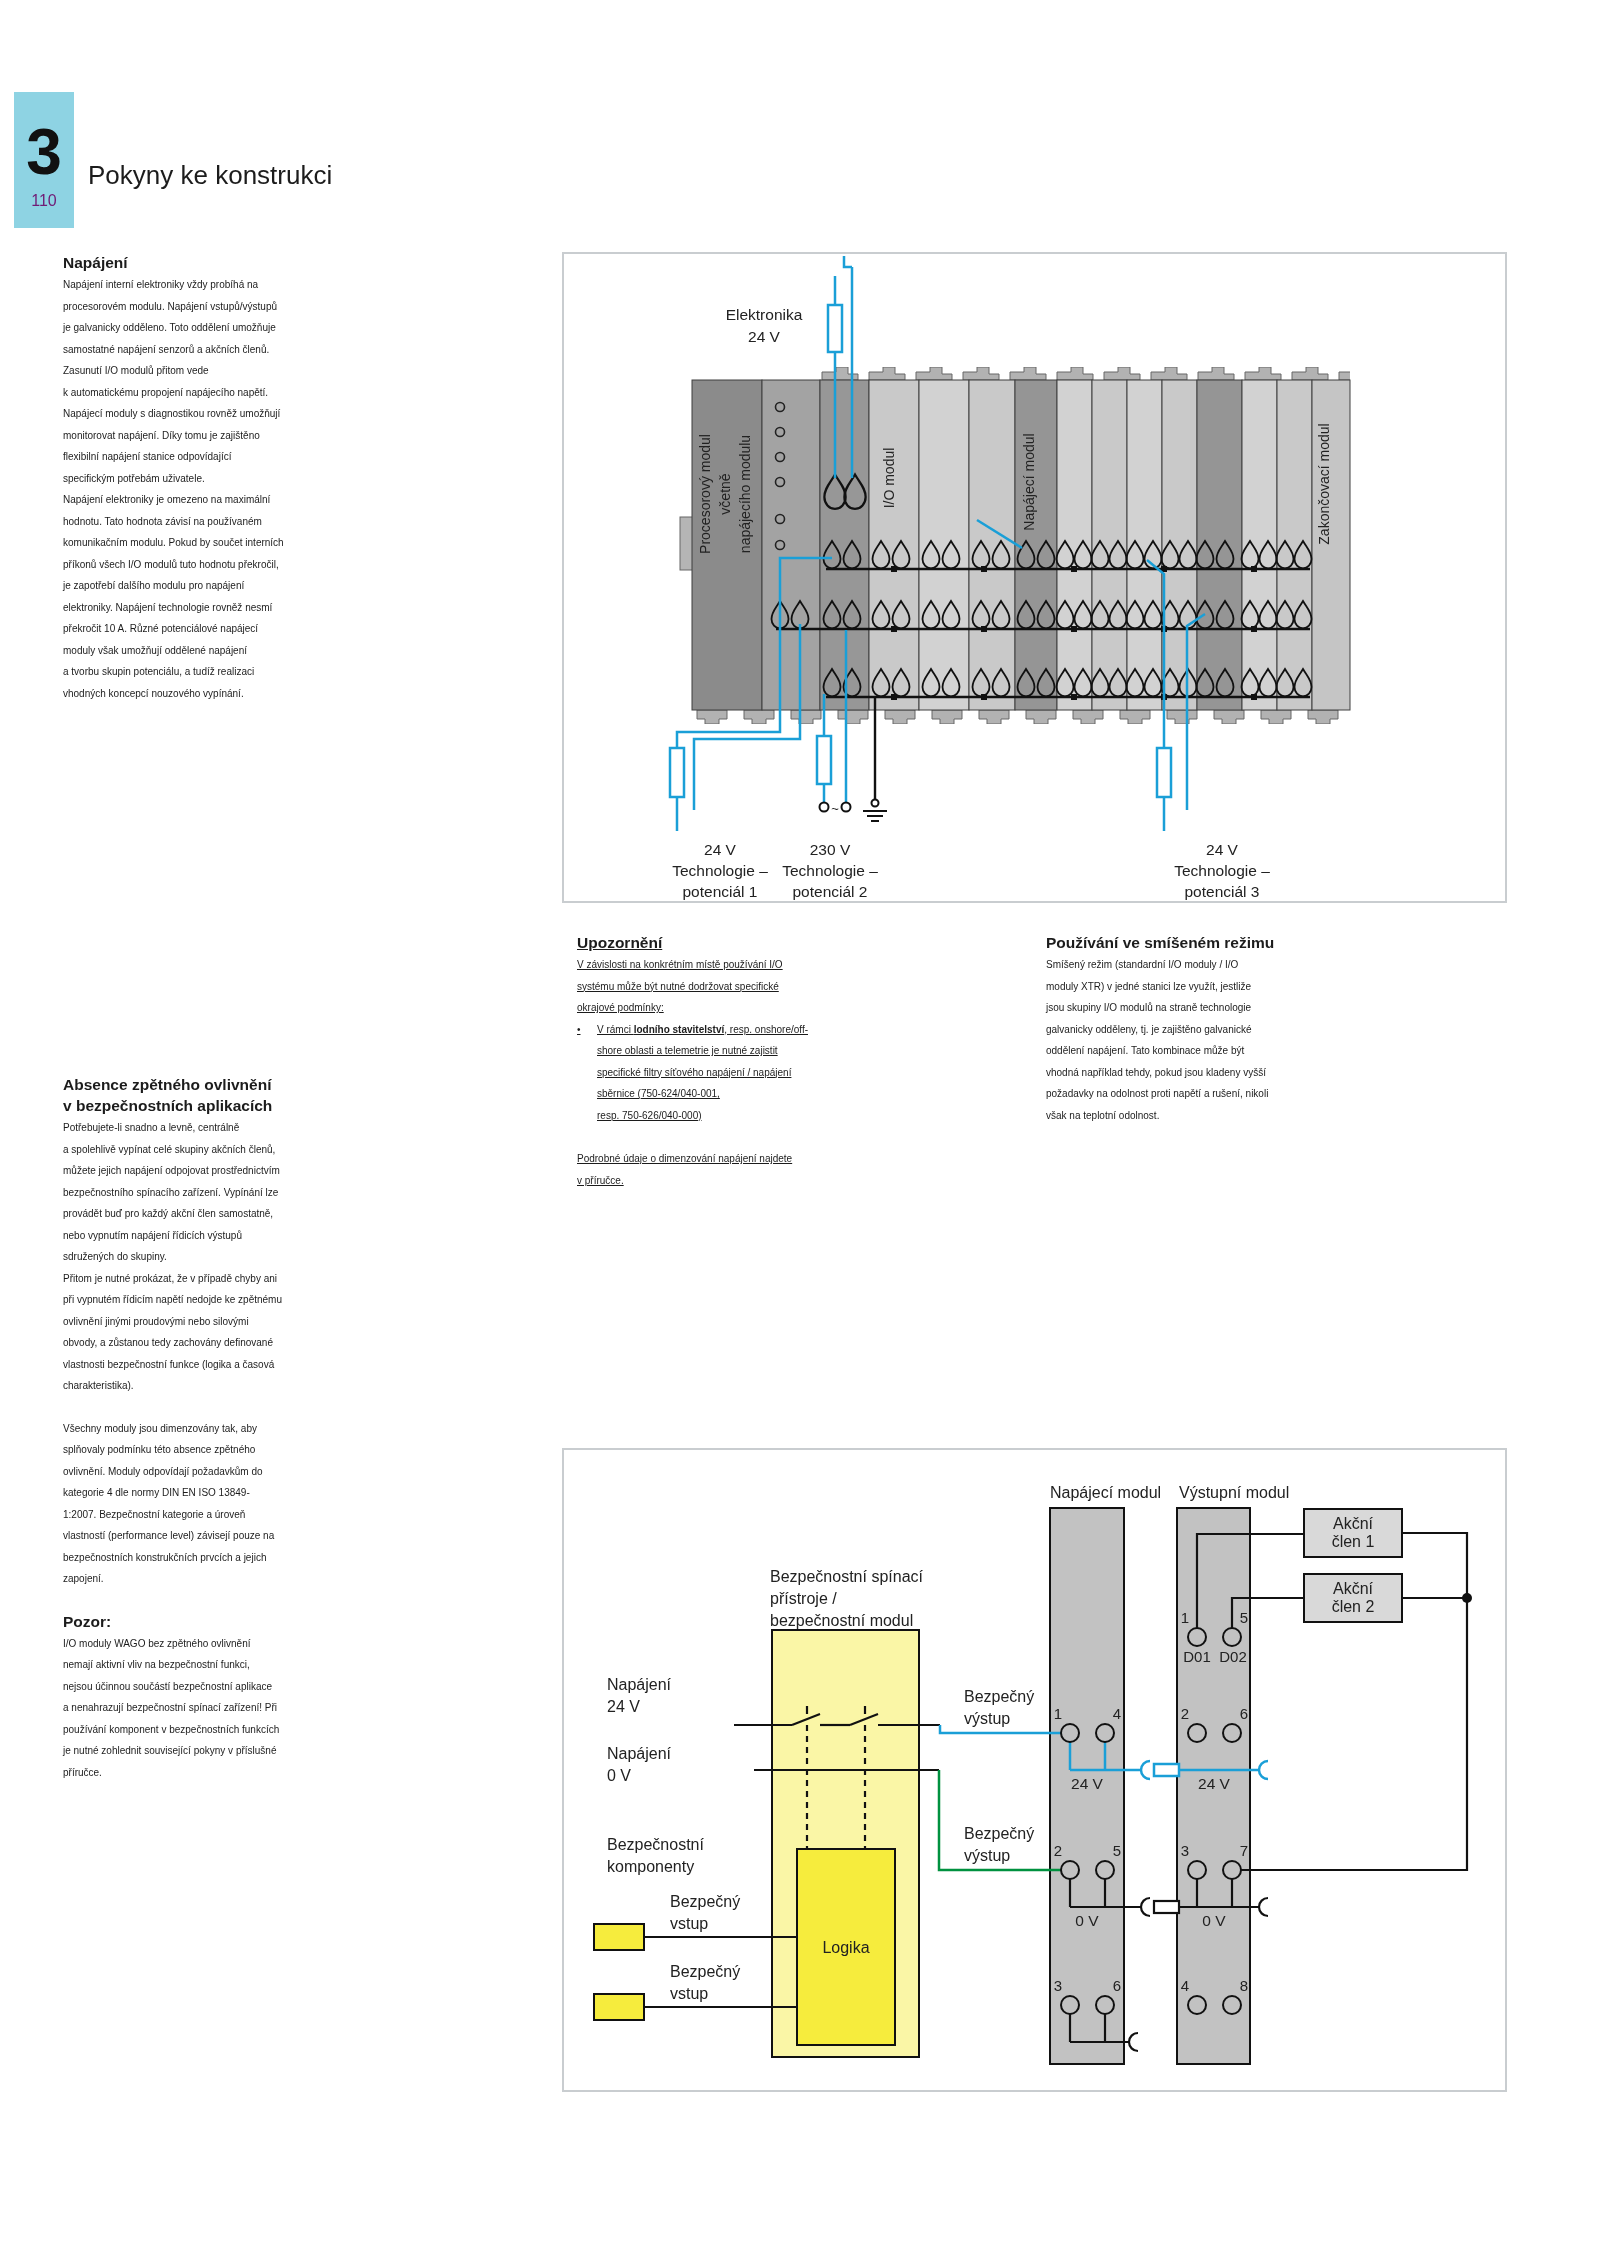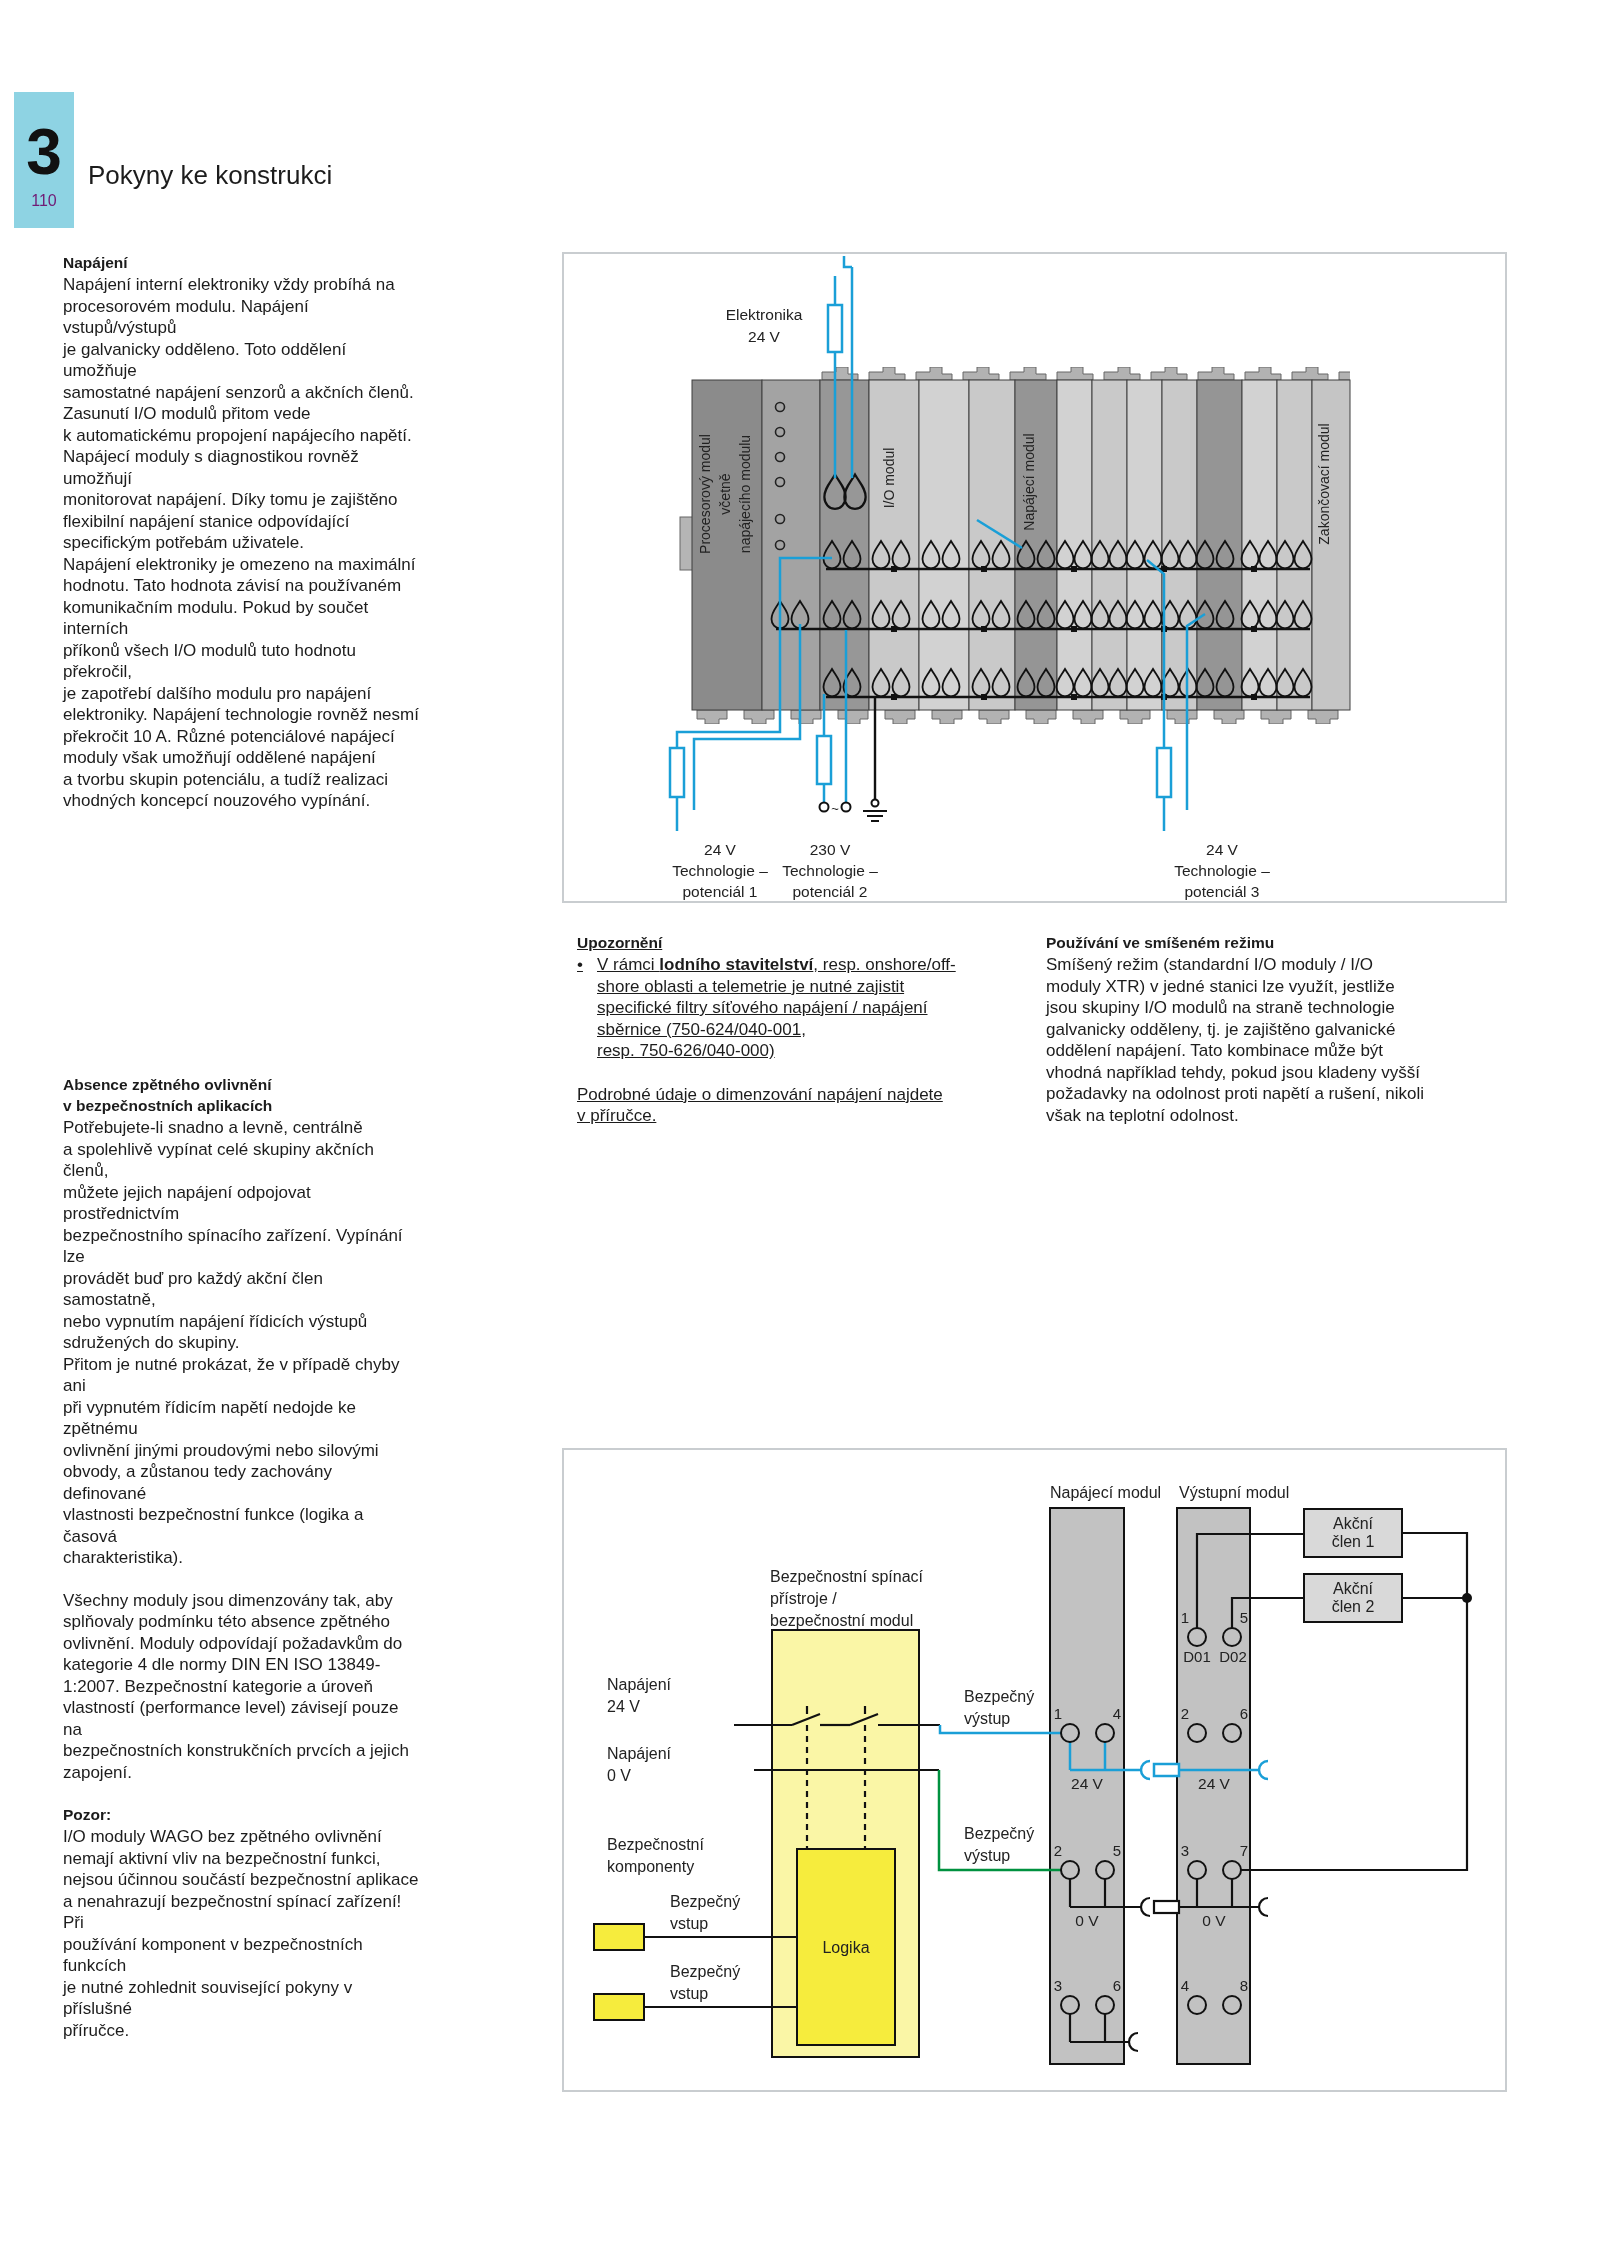--- a/index.html
+++ b/index.html
@@ -5,21 +5,21 @@
   html,body{margin:0;padding:0;background:#fff;}
   .page{position:relative;width:1600px;height:2263px;background:#fff;overflow:hidden;
         font-family:"Liberation Sans","DejaVu Sans",sans-serif;color:#1c1c1c;}
   .abs{position:absolute;}
   .pagenum-box{left:14px;top:92px;width:60px;height:136px;background:var(--accent-cyan);
         display:flex;flex-direction:column;align-items:center;justify-content:flex-start;}
   .pagenum-big{font-size:64px;font-weight:bold;line-height:1;margin-top:28px;color:#111;}
   .pagenum-small{font-size:16px;margin-top:8px;color:#701a75;}
   .doc-title{left:88px;top:106px;font-size:29px;font-weight:bold;letter-spacing:.2px;}
   .doc-subtitle{left:88px;top:160px;font-size:26px;font-weight:normal;}
-  .col{font-size:17px;line-height:21.5px;white-space:pre-line;}
+  .col{font-size:10px;line-height:21.5px;white-space:pre-line;}
   .colhead{font-size:15.5px;font-weight:bold;line-height:21px;margin:0 0 1px 0;white-space:pre-line;}
   .para{margin:0 0 21px 0;}
   .bullet-row{display:flex;}
   .bullet-dot{width:20px;flex:0 0 20px;}
   .figframe{border:2px solid #c9cdd0;background:#fff;}
   svg text{font-family:"Liberation Sans","DejaVu Sans",sans-serif;fill:#222;}
   .wblue{stroke:var(--wire-blue);}
   .wgreen{stroke:var(--wire-green);}
 </style>
 </head>
@@ -86,20 +86,23 @@
 nemají aktivní vliv na bezpečnostní funkci,
 nejsou účinnou součástí bezpečnostní aplikace
 a nenahrazují bezpečnostní spínací zařízení! Při
 používání komponent v bezpečnostních funkcích
 je nutné zohlednit související pokyny v příslušné
 příručce.</div>
   </div>
 
   <div class="abs" style="left:577px;top:932px;width:452px;text-decoration:underline;">
     <div class="colhead">Upozornění</div>
+    <div class="col">V závislosti na konkrétním místě používání I/O
+systému může být nutné dodržovat specifické
+okrajové podmínky:</div>
     <div class="bullet-row">
       <div class="bullet-dot col">•</div>
       <div class="col" style="flex:1;"><span>V rámci </span><b>lodního stavitelství</b><span>, resp. onshore/off-
 shore oblasti a telemetrie je nutné zajistit
 specifické filtry síťového napájení / napájení
 sběrnice (750-624/040-001,
 resp. 750-626/040-000)</span></div>
     </div>
     <div class="col" style="margin-top:22px;">Podrobné údaje o dimenzování napájení najdete
 v příručce.</div>

